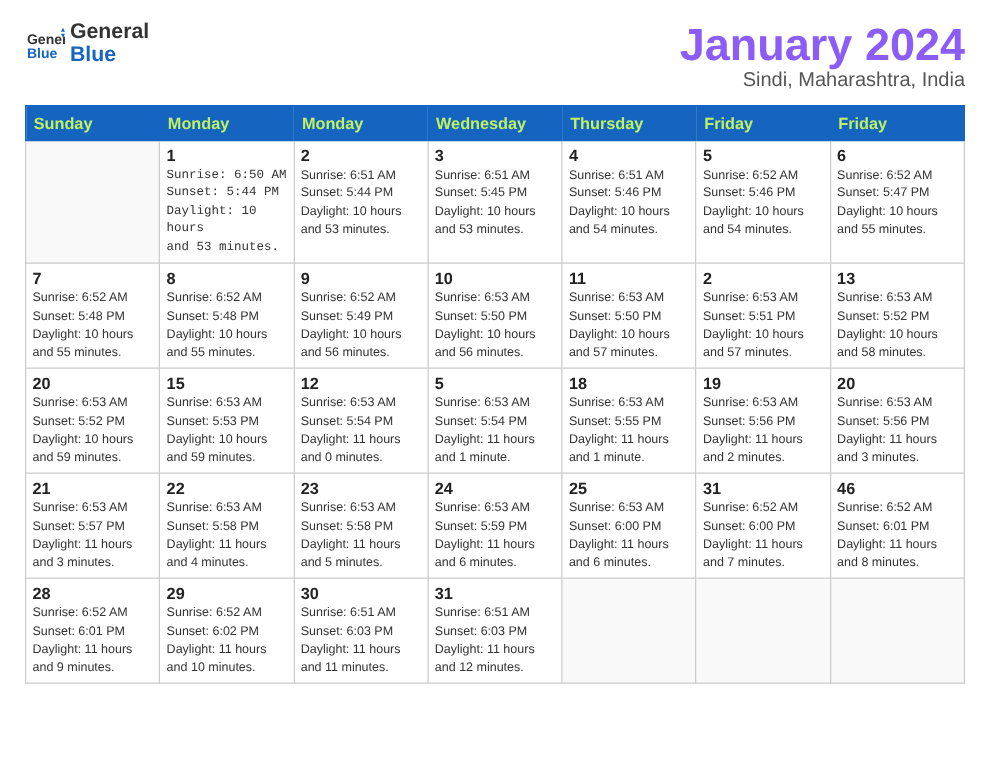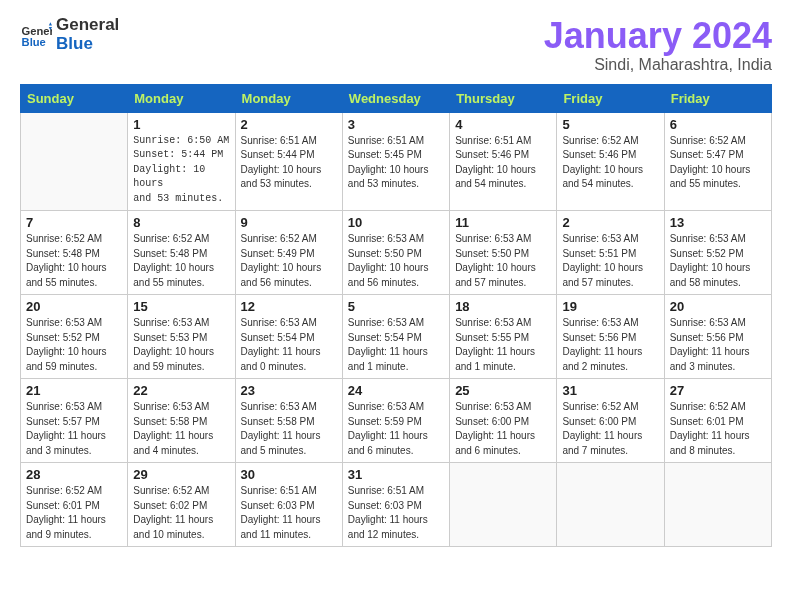--- a/index.html
+++ b/index.html
@@ -296,21 +296,21 @@
 and 6 minutes.</div>
         </td>
         <td>
           <span class="day-number">31</span>
           <div class="cell-info" style="white-space: pre-line;">Sunrise: 6:52 AM
 Sunset: 6:00 PM
 Daylight: 11 hours
 and 7 minutes.</div>
         </td>
         <td>
-          <span class="day-number">27</span>
+          <span class="day-number">46</span>
           <div class="cell-info" style="white-space: pre-line;">Sunrise: 6:52 AM
 Sunset: 6:01 PM
 Daylight: 11 hours
 and 8 minutes.</div>
         </td>
       </tr>
       <tr>
         <td>
           <span class="day-number">28</span>
           <div class="cell-info" style="white-space: pre-line;">Sunrise: 6:52 AM

